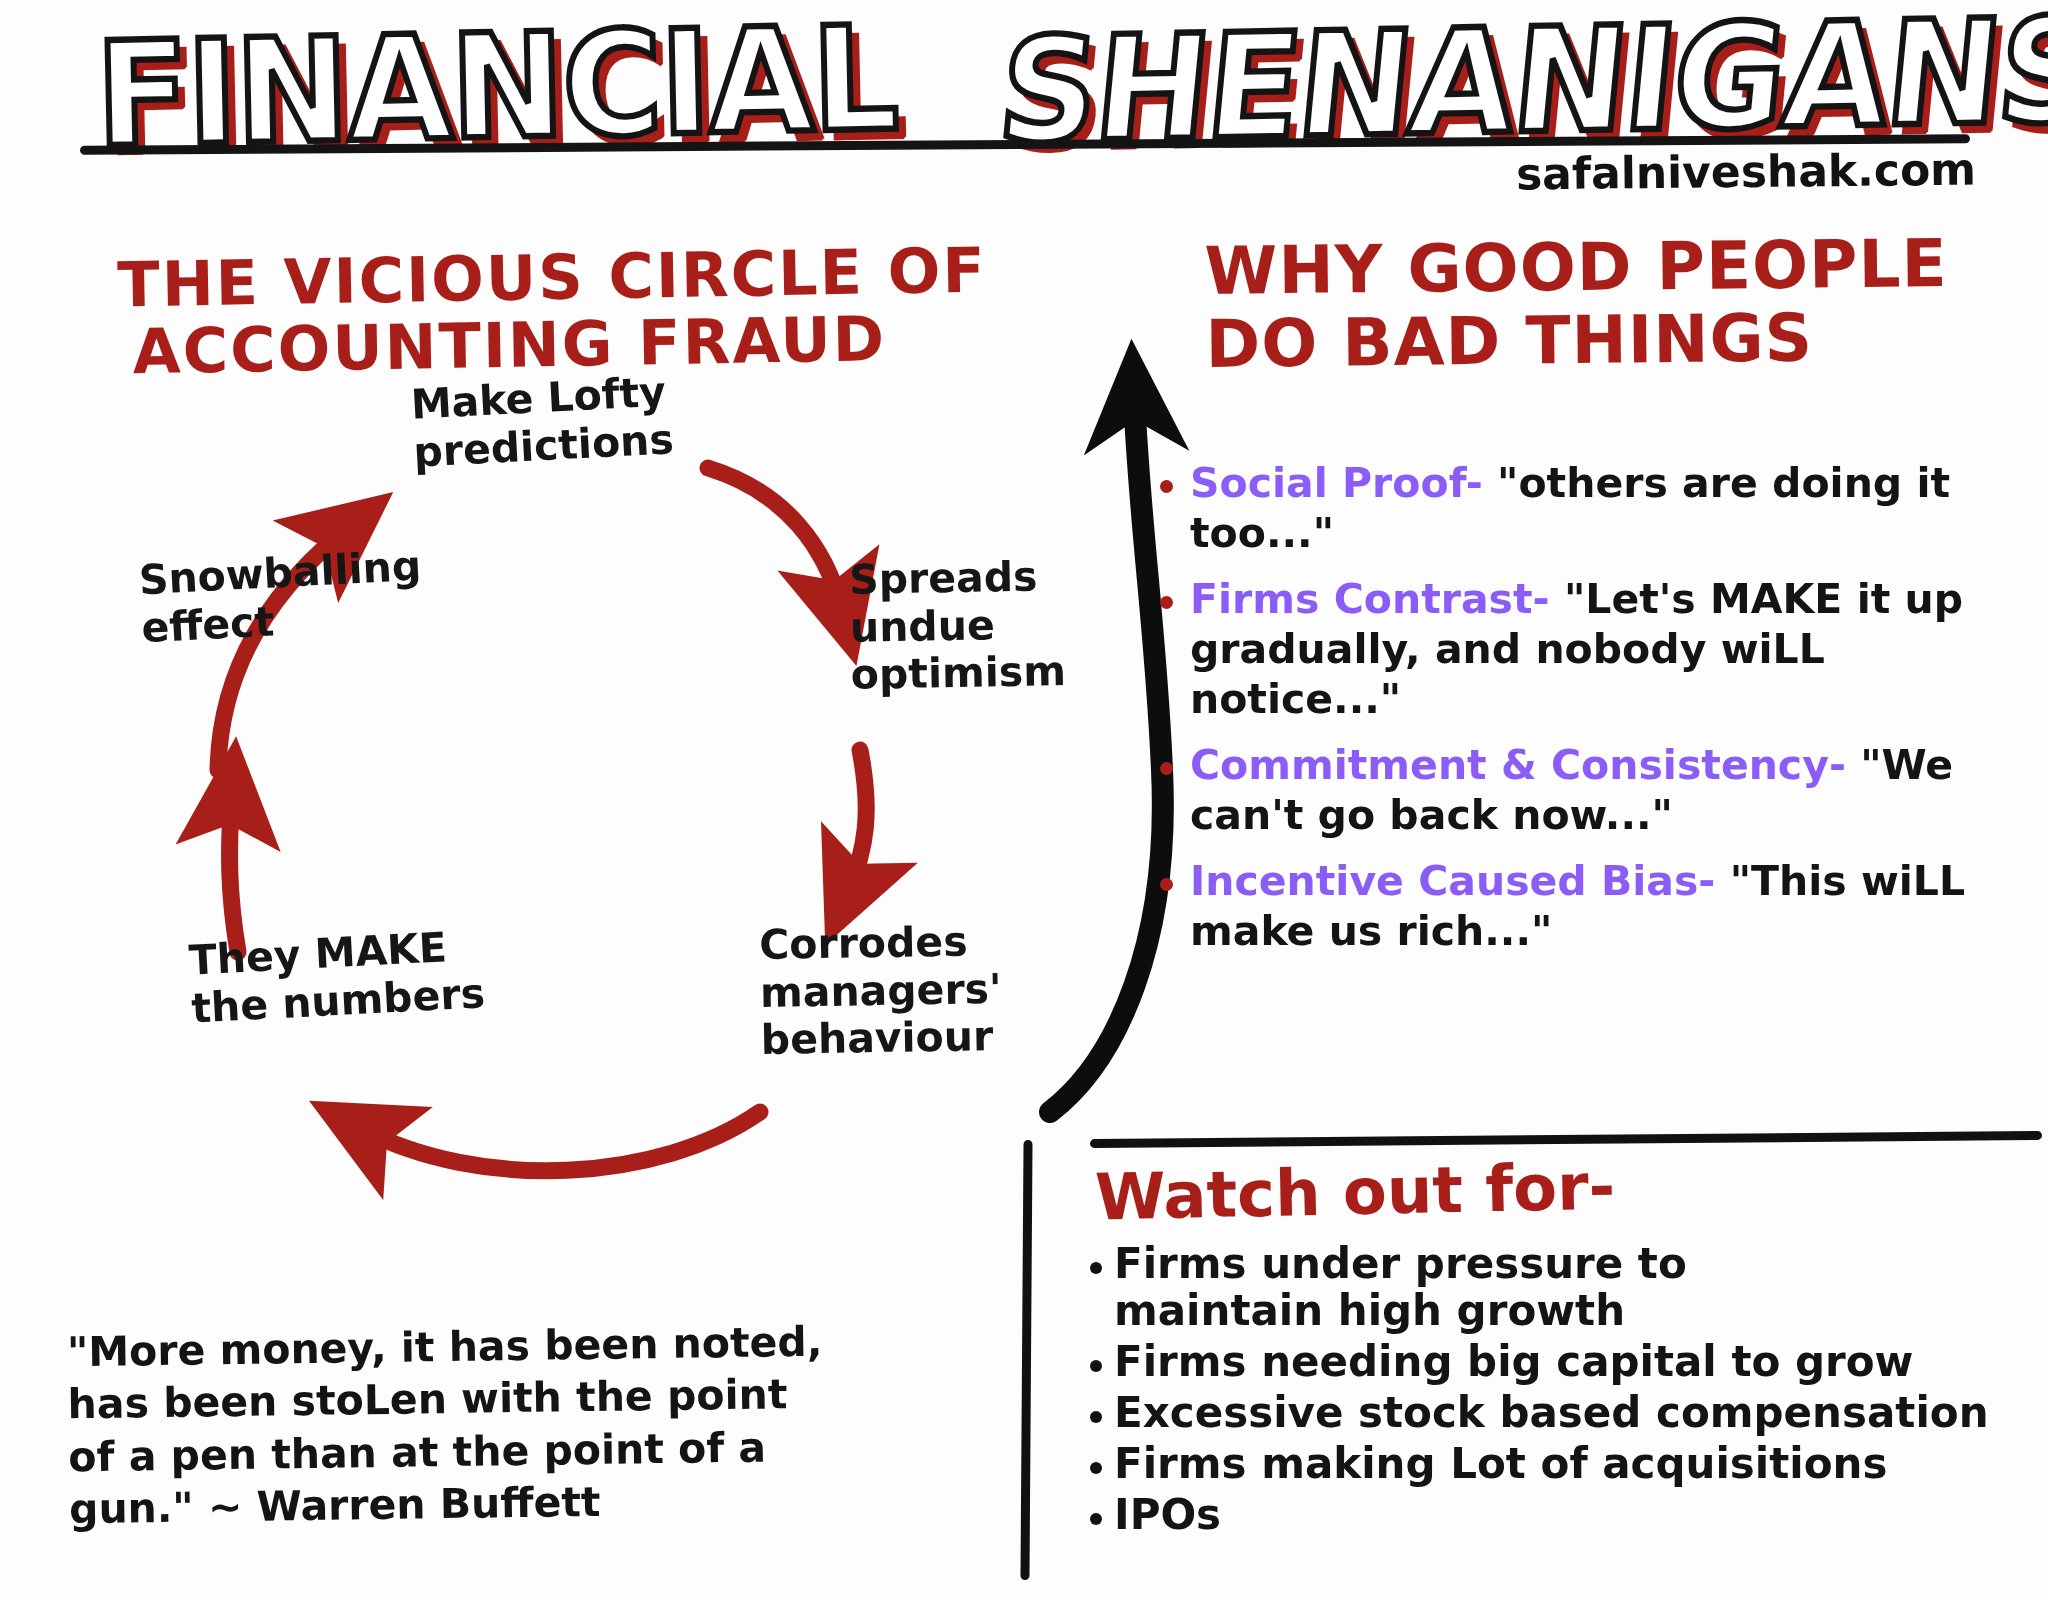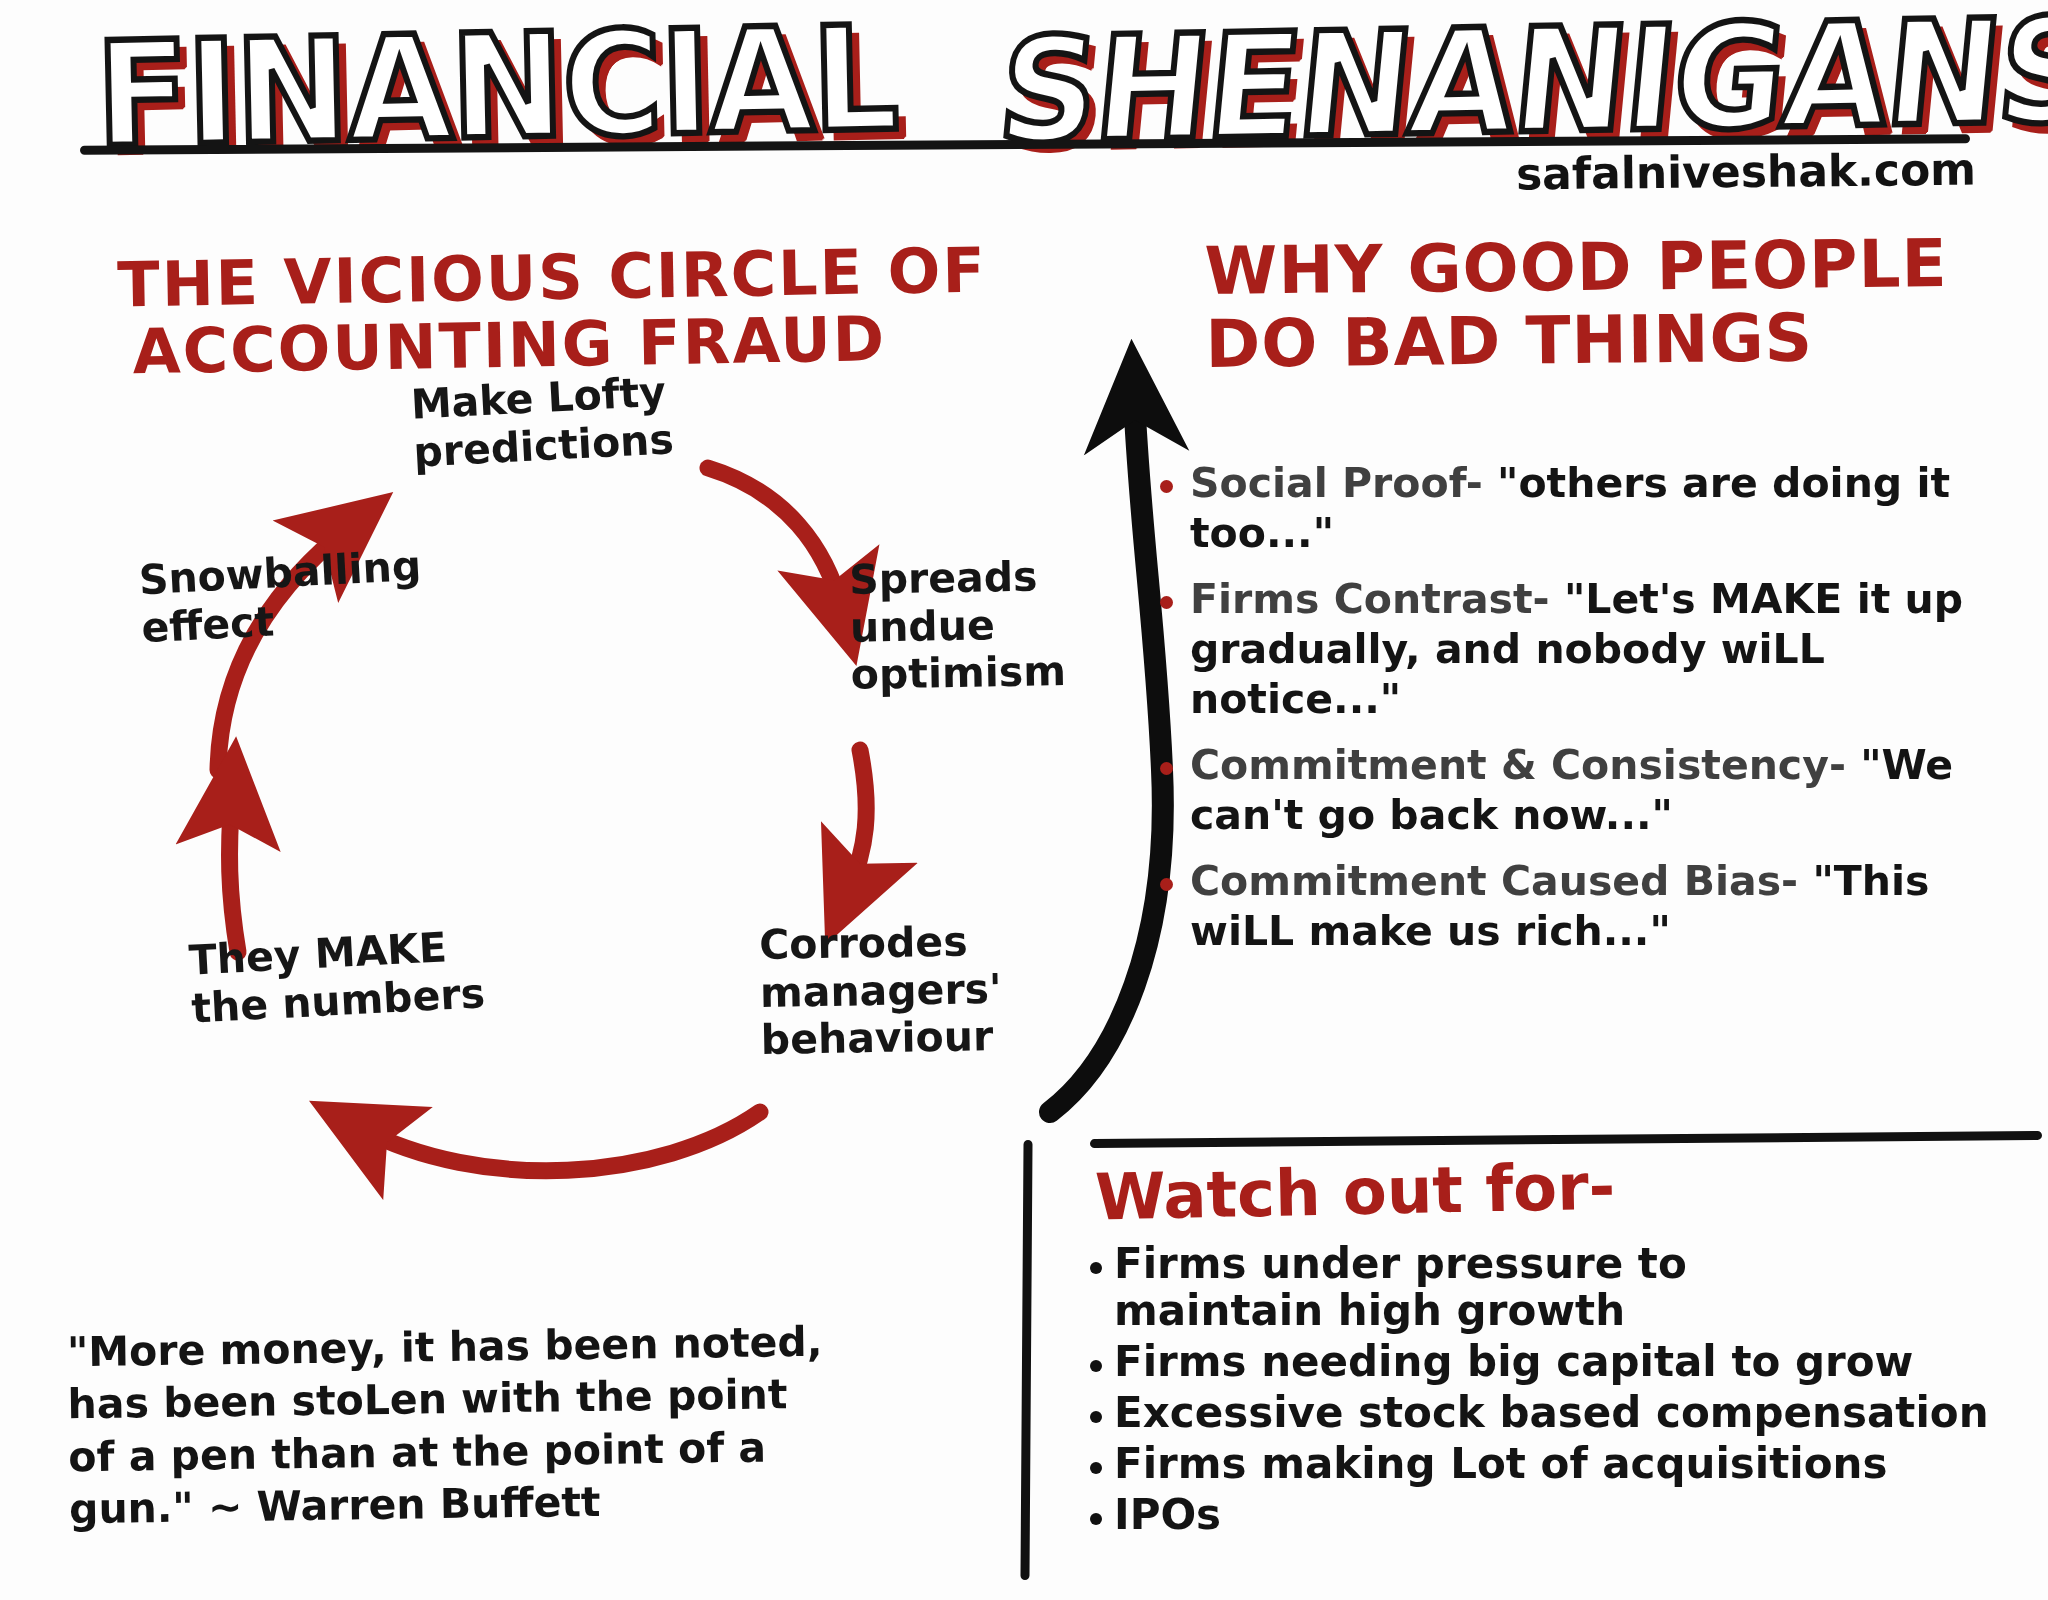--- a/index.html
+++ b/index.html
@@ -71,21 +71,21 @@
   #bias-list{left:1190px;top:458px;width:840px;}
   .bias-item{position:relative;margin-bottom:16px;}
   .bull{
     position:absolute;left:-30px;top:22px;width:13px;height:13px;
     border-radius:50%;background:#a81f1a;
   }
   .bias-text{
     font-weight:bold;font-size:41px;line-height:1.22;color:#141414;
     font-family:"DejaVu Sans", sans-serif;
   }
-  .term{color:#404040;}
+  .term{color:#8b5cf6;}
   
   #h-rule{left:1090px;top:1135px;width:952px;height:9px;background:#111;
      border-radius:5px;transform:rotate(-0.5deg);}
   #v-rule{left:1022px;top:1140px;width:9px;height:440px;background:#111;
      border-radius:5px;transform:rotate(0.4deg);}
   
   #watch-head{left:1095px;top:1155px;font-size:64px;color:#a81f1a;font-weight:bold;
      font-family:"DejaVu Sans", sans-serif;transform:rotate(-1.2deg);}
   #watch-list{left:1090px;top:1240px;width:960px;}
   .w-item{position:relative;margin-bottom:4px;}
@@ -186,21 +186,21 @@
     <span class="bull"></span>
     <div class="bias-text">
       <span class="term">Commitment &amp; Consistency-</span>
       <span>"We can't go back now..."</span>
     </div>
   </div>
 
   <div class="bias-item">
     <span class="bull"></span>
     <div class="bias-text">
-      <span class="term">Commitment Caused Bias-</span>
+      <span class="term">Incentive Caused Bias-</span>
       <span>"This wiLL make us rich..."</span>
     </div>
   </div>
 </div>
 
 <div class="abs" id="h-rule"></div>
 <div class="abs" id="v-rule"></div>
 
 <div class="abs" id="watch-head">Watch out for-</div>
 

